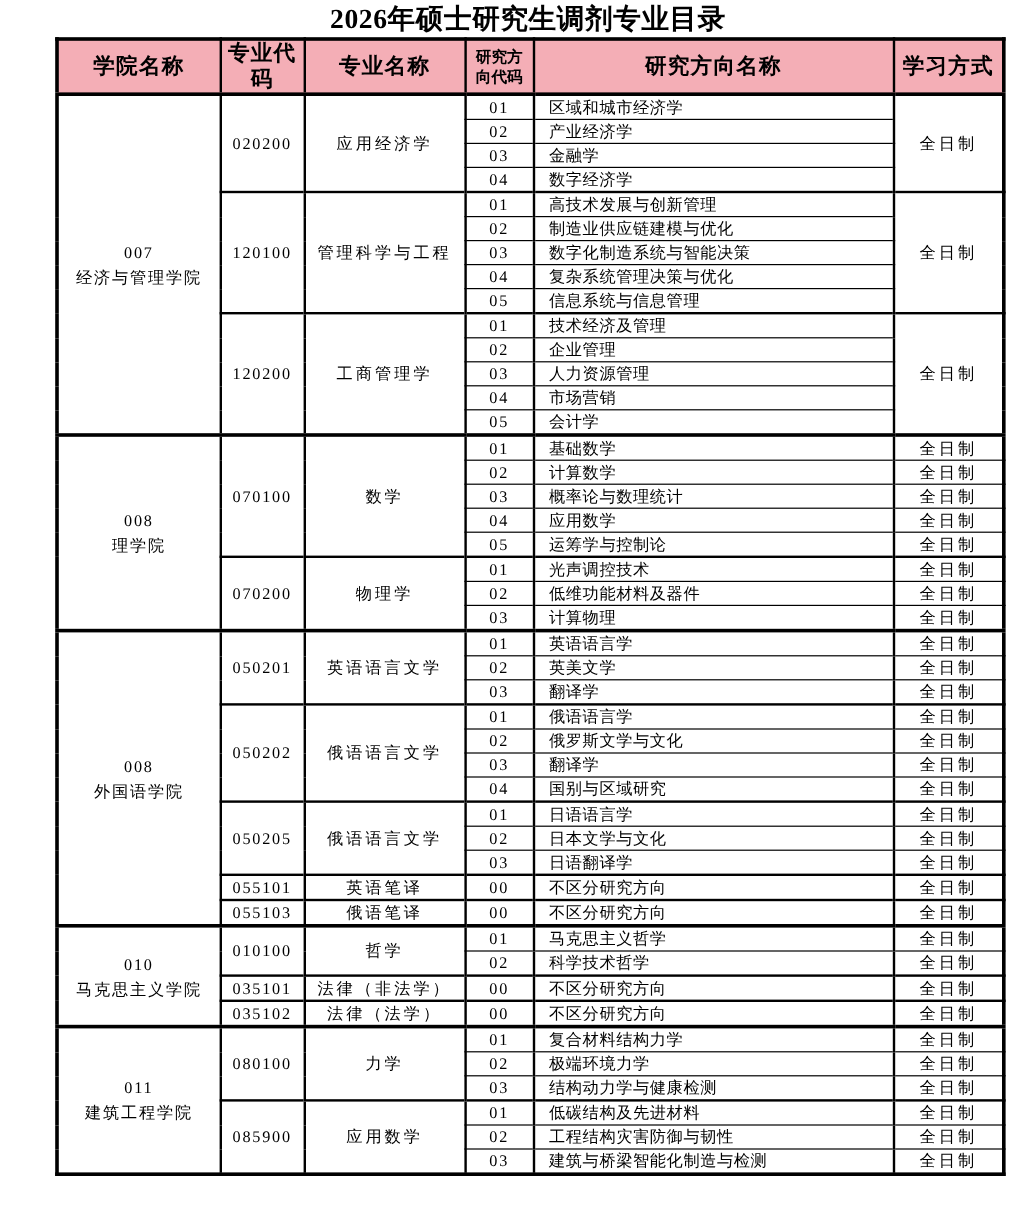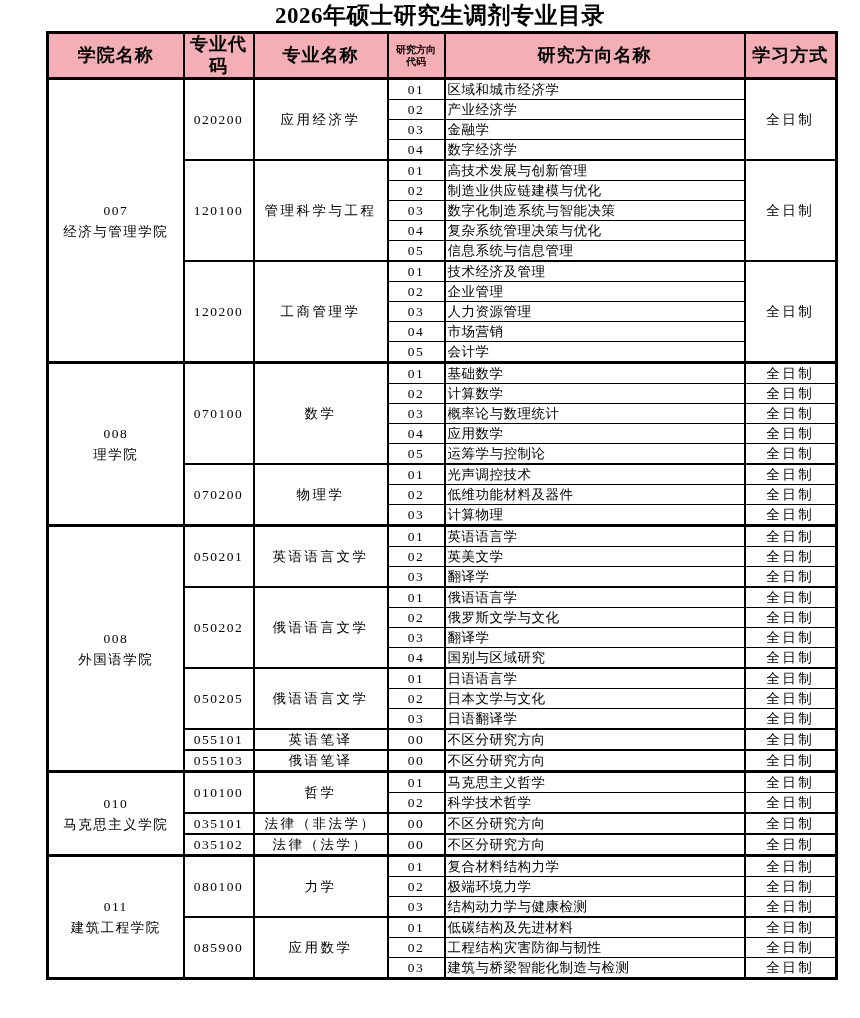--- a/index.html
+++ b/index.html
@@ -30,21 +30,21 @@
     background:var(--header-bg,#F4AEB6);
     border:2px solid var(--border-c,#000);
     font-weight:bold;
     font-size:18px;
     height:31px;
     padding:0;
     letter-spacing:1px;
     line-height:1.2;
   }
   th.col-3{
-    font-size:10px;
+    font-size:13px;
     padding:0 7px;
     letter-spacing:0;
   }
   td{
     border:1.5px solid var(--border-c,#000);
     border-left-width:2px;
     border-right-width:2px;
     font-size:13.5px;
     height:19px;
     line-height:1.15;
@@ -54,21 +54,21 @@
     overflow:hidden;
     white-space:nowrap;
   }
   td.college-cell{letter-spacing:1.5px;}
   td.college-cell .cline{line-height:21px;}
   td.major-name-cell{letter-spacing:2.5px;}
   td.mode-cell{letter-spacing:2.5px;}
   td.major-code-cell,td.dircode-cell{letter-spacing:1.5px;}
   td.dirname-cell{
     text-align:left;
-    padding-left:2px;
+    padding-left:12px;
     letter-spacing:0.5px;
   }
   tr.major-start td{border-top-width:2.5px;}
   tr.college-start td{border-top-width:3px;}
 </style>
 </head>
 <body>
 
 <div class="page-title">2026年硕士研究生调剂专业目录</div>
 

